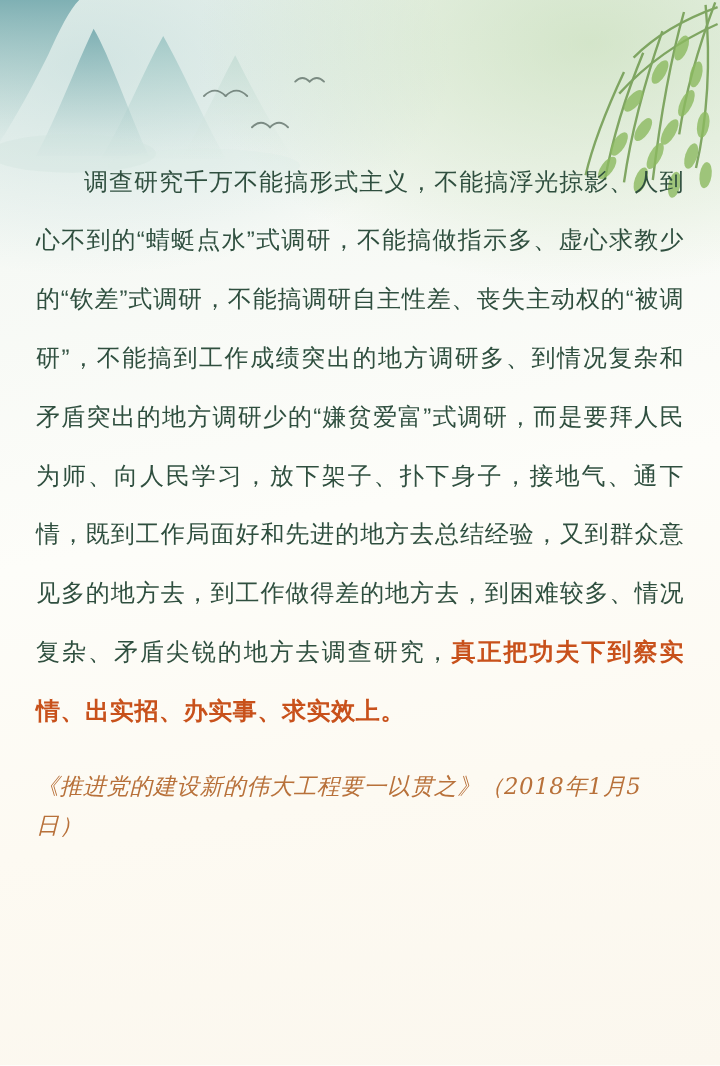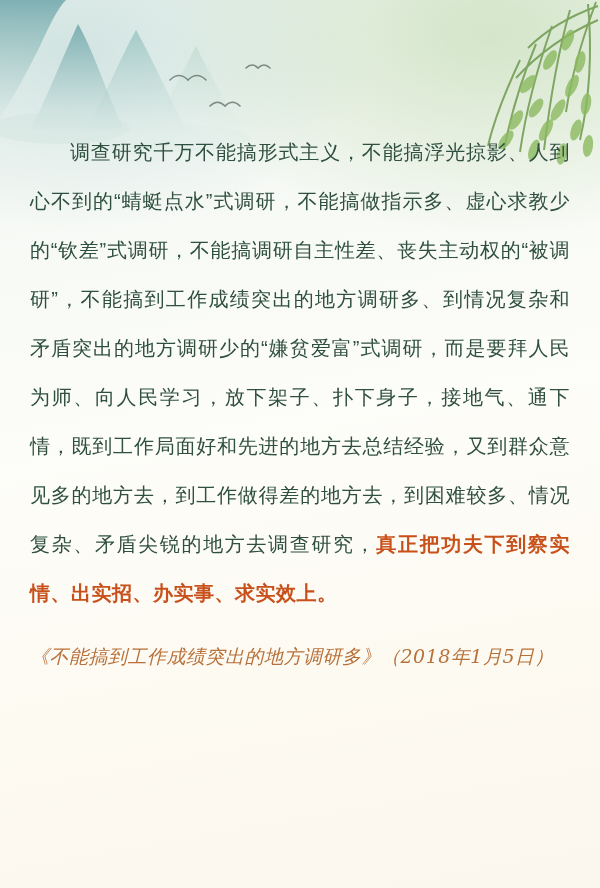--- a/index.html
+++ b/index.html
@@ -152,16 +152,16 @@
       <path d="M38,20 C44,14 50,14 56,20"></path>
       <path d="M60,46 C65,41 70,41 75,46"></path>
       <path d="M75,46 C80,41 85,41 90,46"></path>
       <path d="M96,8 C100,4 104,4 108,8"></path>
       <path d="M108,8 C112,4 116,4 120,8"></path>
     </g>
   </svg>
 
   <div class="content">
     <p class="body-text"><span>调查研究千万不能搞形式主义，不能搞浮光掠影、人到心不到的“蜻蜓点水”式调研，不能搞做指示多、虚心求教少的“钦差”式调研，不能搞调研自主性差、丧失主动权的“被调研”，不能搞到工作成绩突出的地方调研多、到情况复杂和矛盾突出的地方调研少的“嫌贫爱富”式调研，而是要拜人民为师、向人民学习，放下架子、扑下身子，接地气、通下情，既到工作局面好和先进的地方去总结经验，又到群众意见多的地方去，到工作做得差的地方去，到困难较多、情况复杂、矛盾尖锐的地方去调查研究，</span><span class="highlight">真正把功夫下到察实情、出实招、办实事、求实效上。</span></p>
-    <div class="source"><span>《不能搞到工作成绩突出的地方调研多》</span><span>（2018年1月5日）</span></div>
+    <div class="source"><span>《推进党的建设新的伟大工程要一以贯之》</span><span>（2018年1月5日）</span></div>
   </div>
 
 </div>
 
 </body></html>

